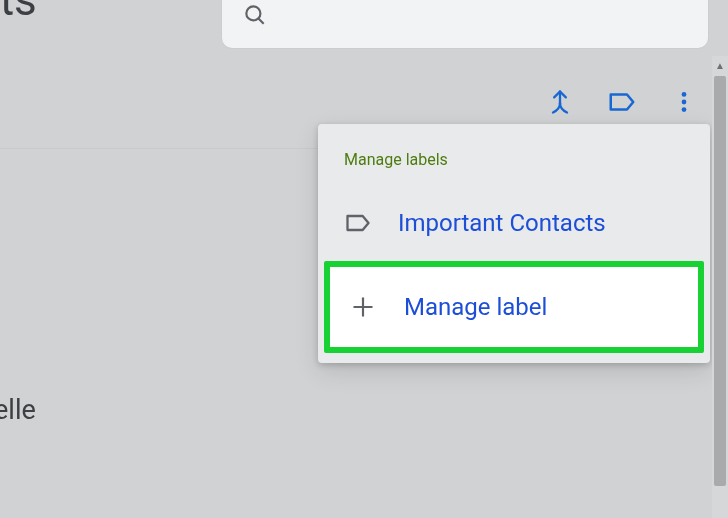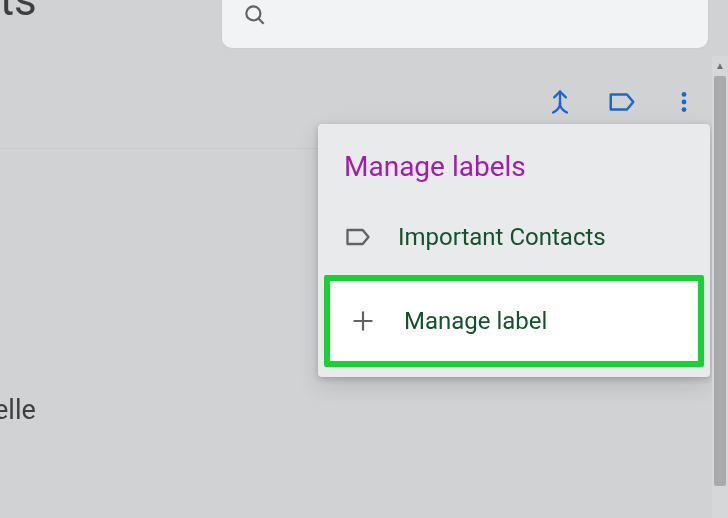--- a/index.html
+++ b/index.html
@@ -70,33 +70,33 @@
     top: 124px;
     left: 318px;
     width: 392px;
     background: #e9eaec;
     border-radius: 4px;
     box-shadow: 0 2px 6px rgba(0,0,0,0.18), 0 8px 24px rgba(0,0,0,0.12);
     padding-top: 20px;
     padding-bottom: 8px;
   }
   .menu-header {
-    font-size: 28px;
-    color: #a21caf;
+    font-size: 16px;
+    color: #4d7c0f;
     padding: 6px 26px 22px 26px;
   }
   .menu-item {
     display: flex;
     align-items: center;
     padding: 18px 26px;
     cursor: pointer;
     gap: 26px;
   }
   .menu-item .mi-icon { color: #5f6368; flex: 0 0 28px; display:flex; }
-  .menu-item .mi-label { font-size: 24px; color: #14532d; }
+  .menu-item .mi-label { font-size: 24px; color: #1d4ed8; }
   .create-wrap {
     margin: 6px 6px 2px 6px;
     border: 6px solid #17d232;
     background: #ffffff;
     border-radius: 2px;
   }
   .create-wrap .menu-item { padding: 26px 20px; }
 
   .scrollbar-track {
     position: absolute;

